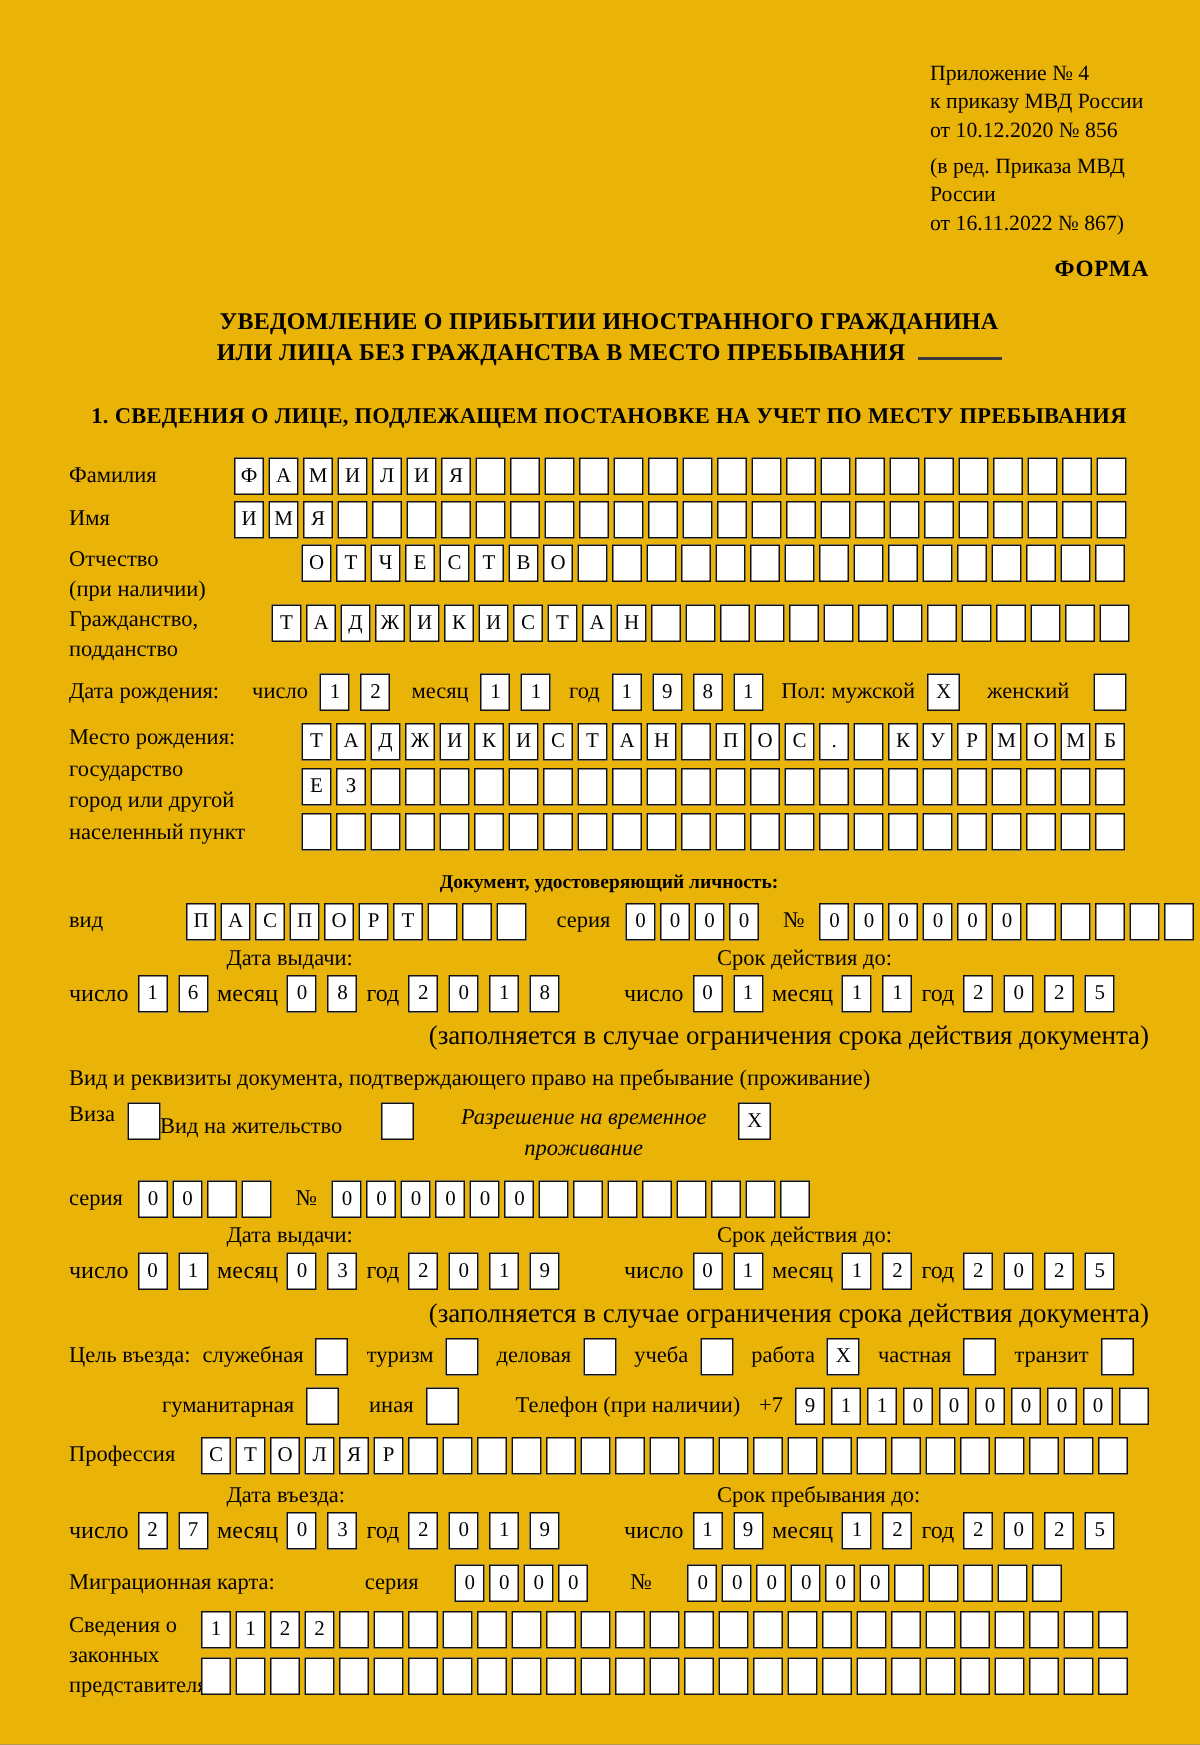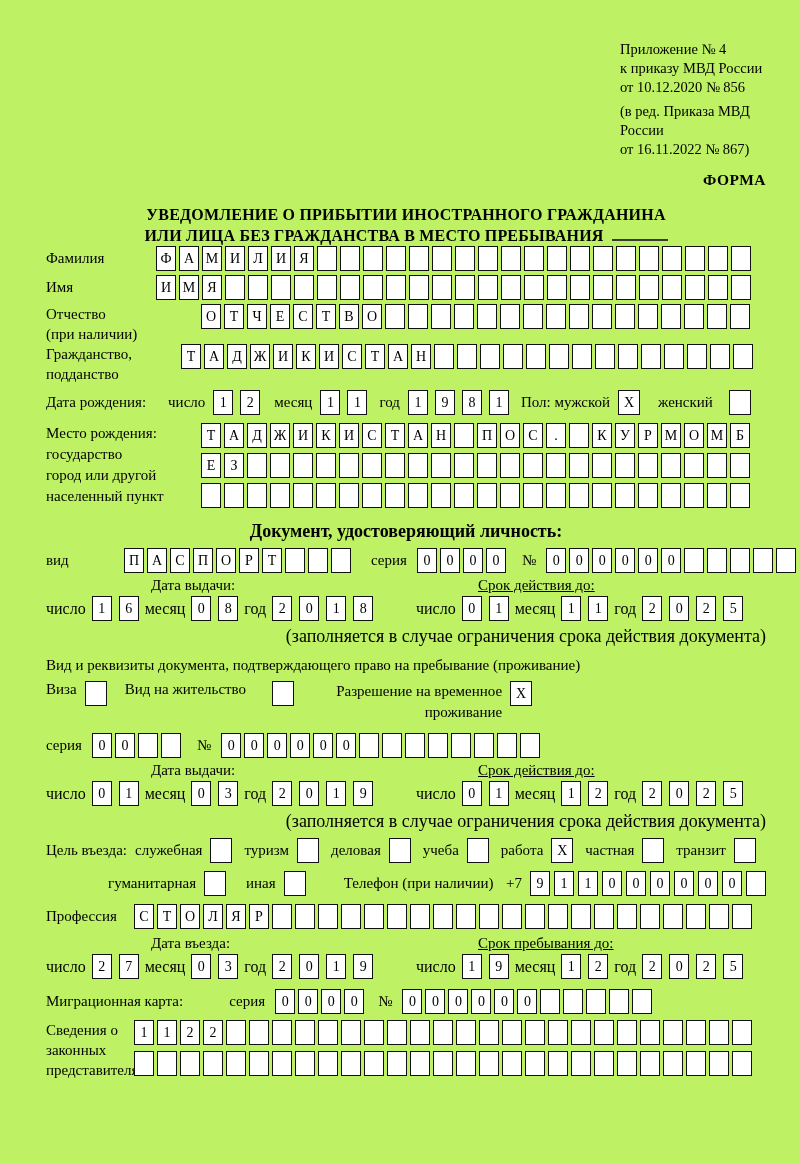--- a/index.html
+++ b/index.html
@@ -1,17 +1,17 @@
 <!DOCTYPE html>
 <html><head>
 <meta charset="utf-8">
 <style>
   html,body{margin:0;padding:0;background:#888;}
   .page{
-    width:800px;height:1163px;background:#bef264;color:#000;
+    width:800px;height:1163px;background:#eab308;color:#000;
     font-family:"Liberation Serif","DejaVu Serif",serif;
     box-sizing:border-box;padding:40px 34px 0 46px;position:relative;
     margin:0 auto;overflow:hidden;
   }
   .annex{margin-left:574px;font-size:14.5px;line-height:19px;}
   .annex2{margin-top:5px;}
   .forma{margin-top:12px;text-align:right;font-weight:bold;font-size:15.5px;letter-spacing:.5px;}
   .title{margin-top:15px;text-align:center;font-weight:bold;font-size:16px;line-height:21px;letter-spacing:.2px;}
   .uline{display:inline-block;width:56px;border-bottom:2px solid #3a3a3a;height:12px;margin-left:8px;}
   .section-title{margin-top:24px;margin-bottom:18px;text-align:center;font-weight:bold;font-size:15px;letter-spacing:.2px;}
@@ -21,33 +21,33 @@
   .cells{display:inline-flex;gap:3px;}
   .cells.dates{gap:7px;}
   .cell,.cbox{
     display:inline-flex;align-items:center;justify-content:center;flex:0 0 auto;
     width:20px;height:25px;border:1.6px solid #111;box-sizing:border-box;
     font-size:14px;background:#fff;
   }
   .cbox{width:22px;}
   .w110{width:110px;} .w135{width:135px;} .w155{width:155px;} .w68{width:68px;} .w88{width:88px;}
   .two-line{line-height:20px;}
-  .doc-header{text-align:center;font-weight:bold;font-size:18px;margin:8px 0 6px 0;}
+  .doc-header{text-align:center;font-weight:bold;font-size:13px;margin:8px 0 6px 0;}
   .dheads{position:relative;height:19px;font-size:15px;margin-top:4px;}
   .dh-left{position:absolute;left:105px;}
-  .dh-right{position:absolute;left:432px;text-decoration:underline;}
+  .dh-right{position:absolute;left:432px;}
   .date-row{position:relative;height:27px;margin-bottom:2px;}
   .dgroup{display:flex;align-items:center;gap:6px;position:absolute;top:0;}
   .dg-left{left:0;}
   .dg-right{left:370px;}
   .note{ text-align:right;font-size:18px;margin:3px 0 6px 0;}
   .intro{font-size:15px;line-height:24px;margin-top:6px;}
   .permit-row{display:flex;align-items:flex-start;margin-top:4px;margin-bottom:10px;font-size:15px;}
   .permit-item{display:flex;align-items:flex-start;gap:8px;}
-  .permit-label-c{text-align:right;line-height:21px;}
+  .permit-label-c{text-align:center;line-height:21px;font-style:italic;}
   .purpose-row{display:flex;align-items:center;gap:8px;font-size:15px;margin-bottom:8px;flex-wrap:nowrap;}
   .purpose-row .cbox{margin-right:4px;}
   .mr-block{display:flex;margin-bottom:4px;}
   .mr-labels{width:155px;font-size:15px;line-height:21px;flex:0 0 auto;}
   .mr-cells .cells{margin-bottom:5px;}
   .rep-block{display:flex;margin-top:6px;}
   .rep-labels{width:88px;flex:0 0 auto;font-size:15px;line-height:20px;}
   .rep-cells .cells{margin-bottom:6px;}
   .phone-group{display:flex;align-items:center;gap:8px;margin-left:auto;}
 </style>
@@ -64,20 +64,21 @@
     <div>от 16.11.2022 № 867)</div>
   </div>
 
   <div class="forma">ФОРМА</div>
 
   <div class="title">
     <div>УВЕДОМЛЕНИЕ О ПРИБЫТИИ ИНОСТРАННОГО ГРАЖДАНИНА</div>
     <div><span>ИЛИ ЛИЦА БЕЗ ГРАЖДАНСТВА В МЕСТО ПРЕБЫВАНИЯ</span><span class="uline"></span></div>
   </div>
 
+  <div class="section-title">1. СВЕДЕНИЯ О ЛИЦЕ, ПОДЛЕЖАЩЕМ ПОСТАНОВКЕ НА УЧЕТ ПО МЕСТУ ПРЕБЫВАНИЯ</div>
 
   <div class="row">
     <span class="lbl w110">Фамилия</span>
     <span class="cells">
         <span class="cell">Ф</span>
         <span class="cell">А</span>
         <span class="cell">М</span>
         <span class="cell">И</span>
         <span class="cell">Л</span>
         <span class="cell">И</span>
@@ -404,21 +405,21 @@
 
   <div class="intro">
     <div>Вид и реквизиты документа, подтверждающего право на пребывание (проживание)</div>
   </div>
 
   <div class="permit-row">
     <span class="permit-item">
       <span>Виза</span>
       <span class="cbox"></span>
     </span>
-    <span class="permit-item" style="margin-left:18px;">
+    <span class="permit-item" style="align-items:flex-end;">
       <span>Вид на жительство</span>
       <span class="cbox" style="margin-left:18px;"></span>
     </span>
     <span class="permit-item" style="margin-left:18px;">
       <span class="permit-label-c" style="width:190px;">Разрешение на временное проживание</span>
       <span class="cbox">X</span>
     </span>
   </div>
 
   <div class="row" style="gap:10px;margin-top:6px;">
@@ -606,21 +607,21 @@
       <span>год</span>
       <span class="cells dates">
           <span class="cell">2</span>
           <span class="cell">0</span>
           <span class="cell">2</span>
           <span class="cell">5</span>
         </span>
     </span>
   </div>
 
-  <div class="row" style="gap:10px;margin-top:8px;">
+  <div class="row" style="gap:24px;margin-top:8px;">
     <span>Миграционная карта:</span>
     <span style="margin-left:36px;">серия</span>
     <span class="cells">
         <span class="cell">0</span>
         <span class="cell">0</span>
         <span class="cell">0</span>
         <span class="cell">0</span>
       </span>
     <span style="margin-left:4px;">№</span>
     <span class="cells">

